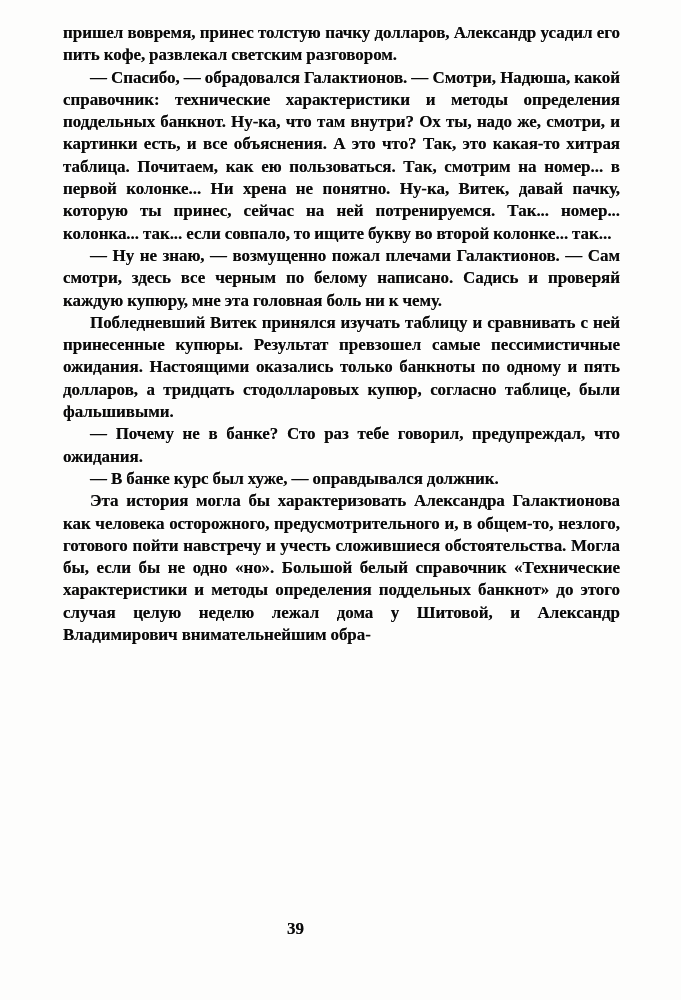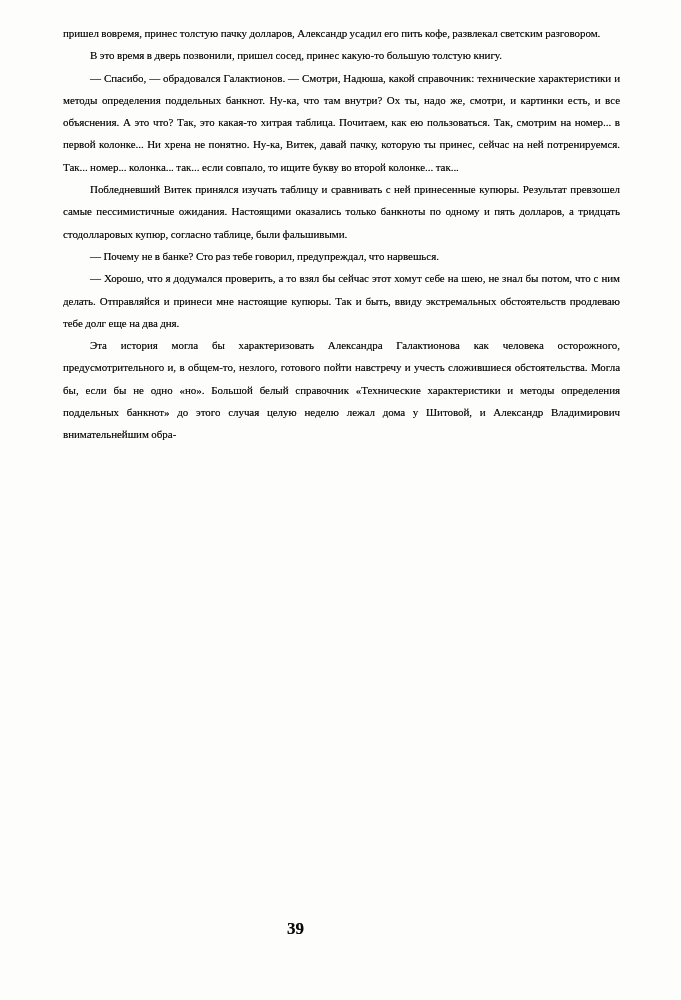--- a/index.html
+++ b/index.html
@@ -32,26 +32,26 @@
     left: 63px;
     top: 22px;
     width: 557px;
   }
 
   p.para {
     margin: 0;
     padding: 0;
     text-indent: 27px;
     text-align: justify;
-    font-size: 11px;
+    font-size: 17px;
     line-height: 22.3px;
     color: #0a0a0a;
     letter-spacing: -0.05px;
     word-spacing: -0.2px;
-    font-weight: 400;
+    font-weight: 700;
     -moz-font-feature-settings: "kern";
     hyphens: manual;
   }
 
   
   p.para,
   #page-number {
     text-shadow: 0 0 0.35px rgba(0,0,0,0.55);
   }
 
@@ -74,24 +74,24 @@
   }
 </style>
 </head>
 <body>
 
 <div id="page">
 
   <div id="text-column">
 
     <p class="para no-indent">пришел вовремя, принес толстую пачку долларов, Александр усадил его пить кофе, развлекал светским разговором.</p>
-    <p class="para">В это время в дверь позвонили, пришел сосед, принес какую-то большую толстую книгу.</p>
     <p class="para">— Спасибо, — обрадовался Галактионов. — Смотри, Надюша, какой справочник: технические характеристики и методы определения поддельных банкнот. Ну-ка, что там внутри? Ох ты, надо же, смотри, и картинки есть, и все объяснения. А это что? Так, это какая-то хитрая таблица. Почитаем, как ею пользоваться. Так, смотрим на номер... в первой колонке... Ни хрена не понятно. Ну-ка, Витек, давай пачку, которую ты принес, сейчас на ней потренируемся. Так... номер... колонка... так... если совпало, то ищите букву во второй колонке... так...</p>
+    <p class="para">— Ну не знаю, — возмущенно пожал плечами Галактионов. — Сам смотри, здесь все черным по белому написано. Садись и проверяй каждую купюру, мне эта головная боль ни к чему.</p>
     <p class="para">Побледневший Витек принялся изучать таблицу и сравнивать с ней принесенные купюры. Результат превзошел самые пессимистичные ожидания. Настоящими оказались только банкноты по одному и пять долларов, а тридцать стодолларовых купюр, согласно таблице, были фальшивыми.</p>
-    <p class="para">— Почему не в банке? Сто раз тебе говорил, предупреждал, что нарвешься.</p>
-    <p class="para">— Хорошо, что я додумался проверить, а то взял бы сейчас этот хомут себе на шею, не знал бы потом, что с ним делать. Отправляйся и принеси мне настоящие купюры. Так и быть, ввиду экстремальных обстоятельств продлеваю тебе долг еще на два дня.</p>
+    <p class="para">— Почему не в банке? Сто раз тебе говорил, предупреждал, что ожидания.</p>
+    <p class="para">— В банке курс был хуже, — оправдывался должник.</p>
     <p class="para">Эта история могла бы характеризовать Александра Галактионова как человека осторожного, предусмотрительного и, в общем-то, незлого, готового пойти навстречу и учесть сложившиеся обстоятельства. Могла бы, если бы не одно «но». Большой белый справочник «Технические характеристики и методы определения поддельных банкнот» до этого случая целую неделю лежал дома у Шитовой, и Александр Владимирович внимательнейшим обра-</p>
 
   </div>
 
   <div id="page-number">39</div>
 
 </div>
 
 </body></html>

